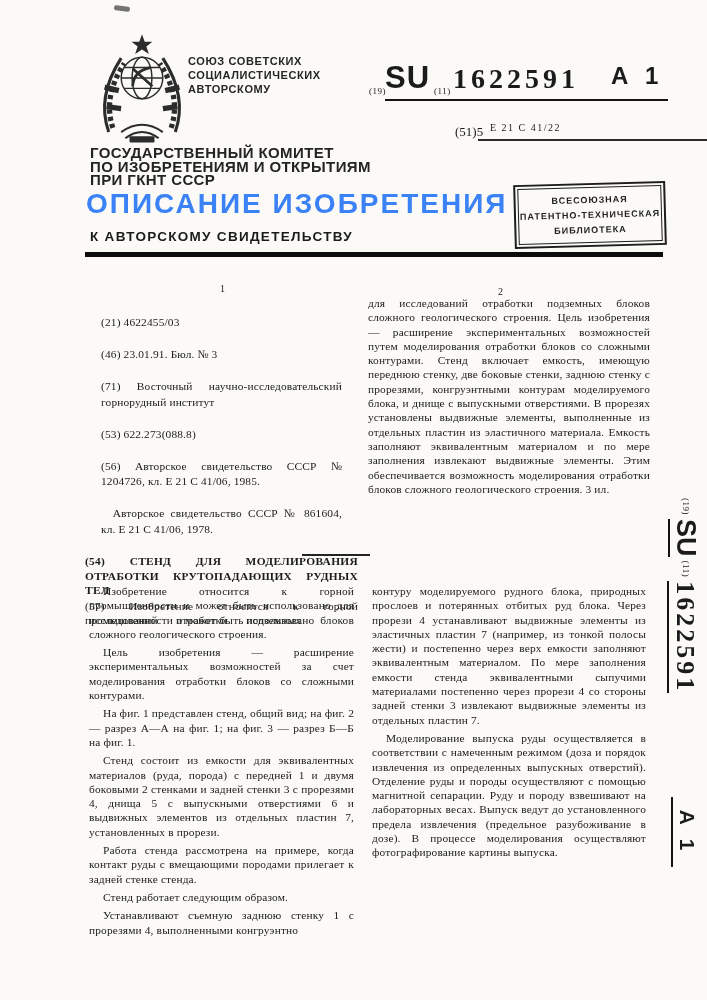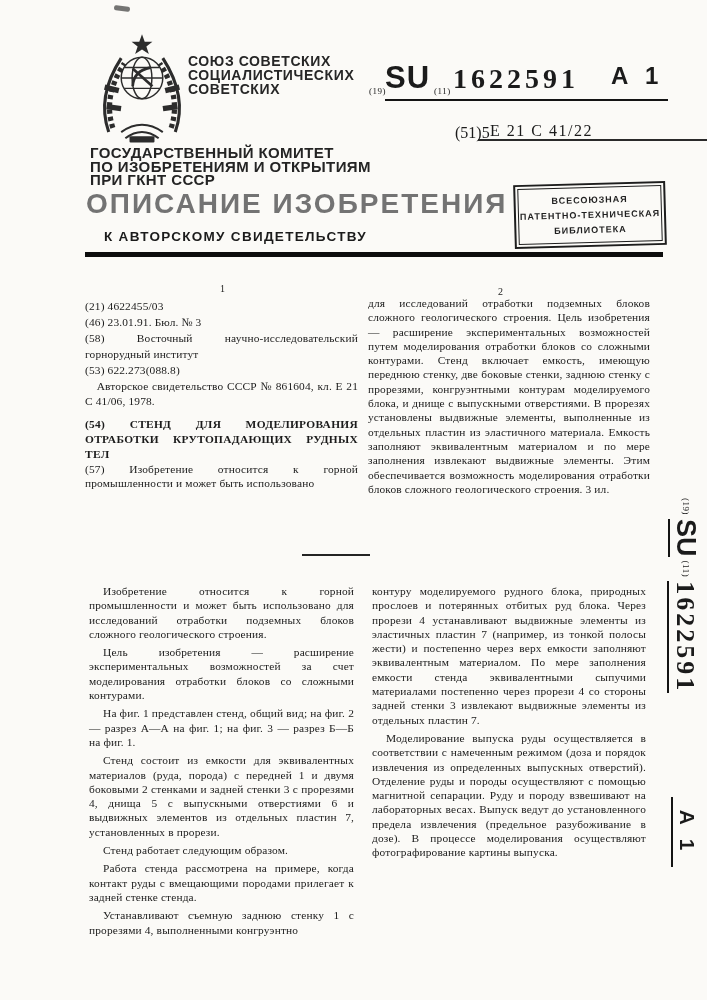--- a/index.html
+++ b/index.html
@@ -7,57 +7,57 @@
   .page {
     position:relative; width:707px; height:1000px; margin:0 auto;
     background:#fbfaf7; overflow:hidden; color:#1b1b1b;
     font-family:"Liberation Serif", serif;
   }
   .abs { position:absolute; }
 
   
   .emblem { left:90px; top:32px; width:104px; height:120px; }
   .union-name { left:188px; top:54px; font-family:"Liberation Sans",sans-serif;
-    font-size:14px; line-height:14px; letter-spacing:.6px; font-weight:bold; color:#262626; }
+    font-size:11px; line-height:14px; letter-spacing:.6px; font-weight:bold; color:#262626; }
   .code-small { font-size:9px; letter-spacing:.5px; }
   .c19 { left:369px; top:86px; }
   .su-code { left:385px; top:60px; font-family:"Liberation Sans",sans-serif;
     font-weight:bold; font-size:31px; letter-spacing:1px; }
   .c11 { left:434px; top:86px; }
   .doc-number { left:453px; top:63px; font-weight:bold; font-size:28px; letter-spacing:4px; }
   .kind-code { left:611px; top:62px; font-family:"Liberation Sans",sans-serif;
     font-weight:bold; font-size:24px; letter-spacing:5px; }
   .pub-underline { left:385px; top:99px; width:283px; height:2px; background:#141414; }
-  .ipc-label { left:455px; top:124px; font-size:16px; }
-  .ipc-code { left:490px; top:122px; font-size:16px; letter-spacing:1.5px; }
+  .ipc-label { left:455px; top:124px; font-size:13px; }
+  .ipc-code { left:490px; top:122px; font-size:10px; letter-spacing:1.5px; }
   .ipc-underline { left:478px; top:139px; width:229px; height:1.5px; background:#2a2a2a; }
   .committee { left:90px; top:146px; font-family:"Liberation Sans",sans-serif;
     font-size:15px; line-height:13.6px; letter-spacing:.4px; font-weight:bold; color:#242424; }
   .doc-title { left:86px; top:188px; font-family:"Liberation Sans",sans-serif;
-    font-weight:bold; font-size:28px; letter-spacing:2px; color:#737373; }
-  .doc-subtitle { left:104px; top:229px; font-family:"Liberation Sans",sans-serif;
+    font-weight:bold; font-size:28px; letter-spacing:2px; color:#3b82f6; }
+  .doc-subtitle { left:90px; top:229px; font-family:"Liberation Sans",sans-serif;
     font-weight:bold; font-size:13.5px; letter-spacing:1.3px; }
   .stamp { left:514px; top:183px; width:152px; height:64px; transform:rotate(-1.6deg);
     border:2.5px solid #1d1d1d; padding:2px; }
   .stamp-inner { width:100%; height:100%; border:1px solid #1d1d1d;
     display:flex; flex-direction:column; justify-content:center; }
   .stamp-inner div { text-align:center; font-family:"Liberation Sans",sans-serif;
     font-weight:bold; font-size:9px; line-height:15px; letter-spacing:1px; color:#1f1f1f; }
   .thick-rule { left:85px; top:252px; width:578px; height:4.5px; background:#0d0d0d; }
 
   
   .colnum { font-size:10px; }
   .colnum1 { left:220px; top:283px; }
   .colnum2 { left:498px; top:286px; }
 
   .col { text-align:justify; font-size:11.4px; line-height:14.3px; letter-spacing:.15px; }
   .col-left  { left:85px;  top:299px; width:273px; }
   .col-right { left:368px; top:296px; width:282px; }
 
-  .bib p { margin:0; line-height:15.9px; }
+  .bib p { margin:16px; line-height:15.9px; }
   .title54 { margin-top:7px; font-weight:bold; line-height:14.6px; letter-spacing:.3px; }
   .title54 p, .abstract p { margin:0; }
   .abstract { margin-top:1px; }
 
   .divider { left:302px; top:554px; width:68px; height:2px; background:#242424; }
 
   .body-col p { margin:4px; text-indent:14px; }
   .body-left  { left:85px;  top:580px; width:273px; }
   .body-right { left:368px; top:580px; width:282px; }
   .body-right p:first-child { text-indent:0; }
@@ -109,21 +109,21 @@
         <rect x="16" y="70" width="14" height="5" transform="rotate(8 23 72)"></rect>
         <rect x="70" y="70" width="14" height="5" transform="rotate(-8 77 72)"></rect>
         <rect x="38" y="100" width="24" height="6" rx="1"></rect>
       </g>
     </svg>
   </div>
 
   <div class="abs union-name">
       <div>СОЮЗ СОВЕТСКИХ</div>
       <div>СОЦИАЛИСТИЧЕСКИХ</div>
-      <div>СОВЕТСКИХ</div>
+      <div>АВТОРСКОМУ</div>
     </div>
 
   <span class="abs code-small c19">(19)</span>
   <span class="abs su-code">SU</span>
   <span class="abs code-small c11">(11)</span>
   <span class="abs doc-number">1622591</span>
   <span class="abs kind-code">А 1</span>
   <div class="abs pub-underline"></div>
 
   <span class="abs ipc-label">(51)5</span>
@@ -149,22 +149,23 @@
 
   <div class="abs thick-rule"></div>
 
   <span class="abs colnum colnum1">1</span>
   <span class="abs colnum colnum2">2</span>
 
   <div class="abs col col-left">
     <div class="bib">
         <p>(21) 4622455/03</p>
         <p>(46) 23.01.91. Бюл. № 3</p>
-        <p>(58) Восточный научно-исследовательский горнорудный институт</p>
+        <p>(71) Восточный научно-исследовательский горнорудный институт</p>
         <p>(53) 622.273(088.8)</p>
+        <p>(56) Авторское свидетельство СССР № 1204726, кл. Е 21 С 41/06, 1985.</p>
         <p>  Авторское свидетельство СССР № 861604, кл. Е 21 С 41/06, 1978.</p>
       </div>
     <div class="title54">
         <p>(54) СТЕНД ДЛЯ МОДЕЛИРОВАНИЯ ОТРАБОТКИ КРУТОПАДАЮЩИХ РУДНЫХ ТЕЛ</p>
       </div>
     <div class="abstract">
       <p>(57) Изобретение относится к горной промышленности и может быть использовано</p>
     </div>
   </div>
 
@@ -172,22 +173,22 @@
     <p style="margin:0">для исследований отработки подземных блоков сложного геологического строения. Цель изобретения — расширение экспериментальных возможностей путем моделирования отработки блоков со сложными контурами. Стенд включает емкость, имеющую переднюю стенку, две боковые стенки, заднюю стенку с прорезями, конгруэнтными контурам моделируемого блока, и днище с выпускными отверстиями. В прорезях установлены выдвижные элементы, выполненные из отдельных пластин из эластичного материала. Емкость заполняют эквивалентным материалом и по мере заполнения извлекают выдвижные элементы. Этим обеспечивается возможность моделирования отработки блоков сложного геологического строения. 3 ил.</p>
   </div>
 
   <div class="abs divider"></div>
 
   <div class="abs col body-col body-left">
       <p>Изобретение относится к горной промышленности и может быть использовано для исследований отработки подземных блоков сложного геологического строения.</p>
       <p>Цель изобретения — расширение экспериментальных возможностей за счет моделирования отработки блоков со сложными контурами.</p>
       <p>На фиг. 1 представлен стенд, общий вид; на фиг. 2 — разрез А—А на фиг. 1; на фиг. 3 — разрез Б—Б на фиг. 1.</p>
       <p>Стенд состоит из емкости для эквивалентных материалов (руда, порода) с передней 1 и двумя боковыми 2 стенками и задней стенки 3 с прорезями 4, днища 5 с выпускными отверстиями 6 и выдвижных элементов из отдельных пластин 7, установленных в прорези.</p>
+      <p>Работа стенда рассмотрена на примере, когда контакт руды с вмещающими породами прилегает к задней стенке стенда.</p>
       <p>Стенд работает следующим образом.</p>
-      <p>Работа стенда рассмотрена на примере, когда контакт руды с вмещающими породами прилегает к задней стенке стенда.</p>
       <p>Устанавливают съемную заднюю стенку 1 с прорезями 4, выполненными конгруэнтно</p>
     </div>
 
   <div class="abs col body-col body-right">
       <p>контуру моделируемого рудного блока, природных прослоев и потерянных отбитых руд блока. Через прорези 4 устанавливают выдвижные элементы из эластичных пластин 7 (например, из тонкой полосы жести) и постепенно через верх емкости заполняют эквивалентным материалом. По мере заполнения емкости стенда эквивалентными сыпучими материалами постепенно через прорези 4 со стороны задней стенки 3 извлекают выдвижные элементы из отдельных пластин 7.</p>
       <p>Моделирование выпуска руды осуществляется в соответствии с намеченным режимом (доза и порядок извлечения из определенных выпускных отверстий). Отделение руды и породы осуществляют с помощью магнитной сепарации. Руду и породу взвешивают на лабораторных весах. Выпуск ведут до установленного предела извлечения (предельное разубоживание в дозе). В процессе моделирования осуществляют фотографирование картины выпуска.</p>
     </div>
 
   <div class="abs sidebar-num">
     <span class="sc">(19)</span>

